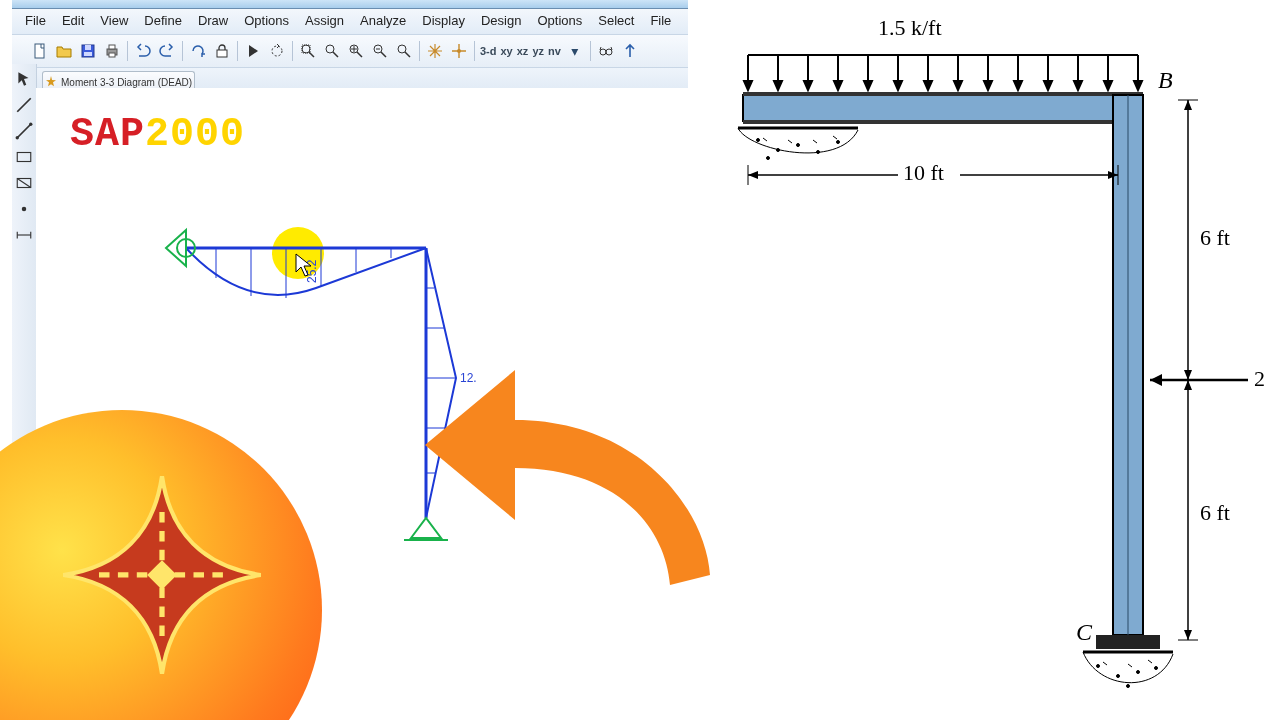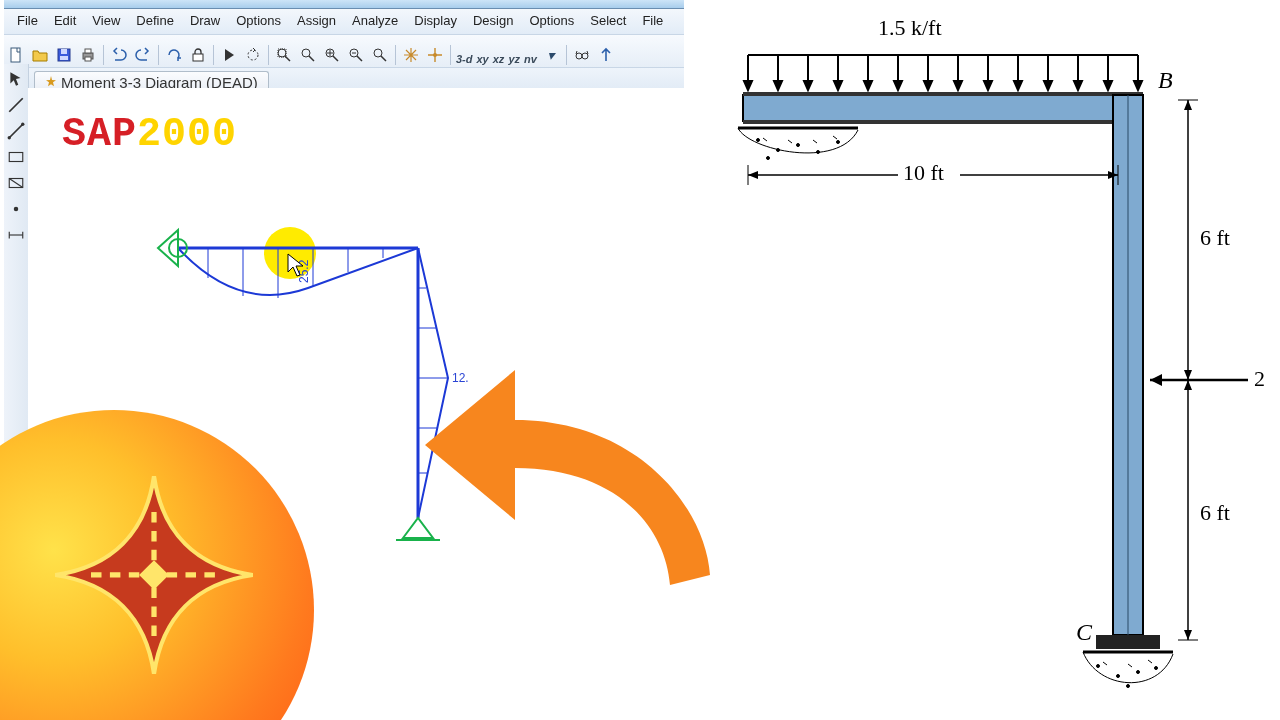--- a/index.html
+++ b/index.html
@@ -1,26 +1,26 @@
 <!DOCTYPE html>
 <html><head>
 <meta charset="utf-8">
 <style>
   html,body{margin:0;padding:0;width:1280px;height:720px;font-family:"Segoe UI",Tahoma,sans-serif;background:#fff;overflow:hidden;}
-  .app{position:absolute;left:4px;top:0;width:680px;height:720px;background:#fff;}
+  .app{position:absolute;left:12px;top:0;width:680px;height:720px;background:#fff;}
   .title-bar{height:8px;background:linear-gradient(#cde4f7,#a8cdec);border-bottom:1px solid #6a8db0;}
   .menu-bar{display:flex;gap:2px;padding:2px 6px 4px 6px;background:linear-gradient(#f3f7fc,#e2ecf7);font-size:13px;color:#222;}
   .menu-bar span{padding:2px 7px;border-radius:2px;cursor:default;}
-  .tool-bar{display:flex;align-items:flex-end;padding:2px 0;background:linear-gradient(#f7fafe,#e6eef7);border-top:1px solid #c8d6e6;border-bottom:1px solid #c8d6e6;height:28px;font-style:italic;}
+  .tool-bar{display:flex;align-items:center;padding:2px 16px;background:linear-gradient(#f7fafe,#e6eef7);border-top:1px solid #c8d6e6;border-bottom:1px solid #c8d6e6;height:28px;}
   .tb{width:20px;height:20px;margin:0 2px;display:flex;align-items:center;justify-content:center;color:#2b4a6b;font-size:14px;border-radius:2px;}
   .tb svg{width:16px;height:16px;}
   .vsep{width:1px;height:20px;background:#b6c4d6;margin:0 3px;}
   .view-txt{font-size:11px;font-weight:600;color:#3a4a5a;margin:0 2px;}
   .tabs{display:flex;align-items:flex-end;height:24px;background:linear-gradient(#eef4fb,#e0eaf5);padding-left:30px;border-bottom:1px solid #b8c6d6;}
-  .tab{display:flex;align-items:center;gap:4px;height:20px;padding:0 10px;font-size:15px;color:#333;background:linear-gradient(#fbfcfe,#e9eef5);border:1px solid #b0bdca;border-bottom:none;border-radius:3px 3px 0 0;}
+  .tab{display:flex;align-items:center;gap:4px;height:20px;padding:0 2px;font-size:10px;color:#333;background:linear-gradient(#fbfcfe,#e9eef5);border:1px solid #b0bdca;border-bottom:none;border-radius:3px 3px 0 0;}
   .tab .xicon{width:12px;height:12px;}
   .side-bar{position:absolute;left:0;top:64px;width:24px;bottom:0;background:linear-gradient(90deg,#eef3fa,#e0e9f3);border-right:1px solid #c4d1e0;display:flex;flex-direction:column;align-items:center;padding-top:6px;gap:8px;}
   .side-bar .sb{width:18px;height:18px;display:flex;align-items:center;justify-content:center;color:#425a72;}
   .canvas{position:absolute;left:24px;top:88px;right:0;bottom:0;background:#fff;}
   .brand{position:absolute;left:34px;top:24px;font-size:40px;font-weight:900;letter-spacing:1px;font-family:Liberation Mono, monospace;}
   .brand .r{color:#d61f26;}
   .brand .y{color:#ffd400;}
   .logo-burst{position:absolute;left:-90px;bottom:-90px;width:400px;height:400px;border-radius:50%;background:radial-gradient(circle at 35% 35%, #ffe24a 0%, #ffbf2b 30%, #ff7a1e 70%, #ff4f12 100%);}
   .star{position:absolute;left:45px;bottom:40px;width:210px;height:210px;}
   .right-panel{position:absolute;left:688px;top:0;width:600px;height:720px;background:#fff;}

